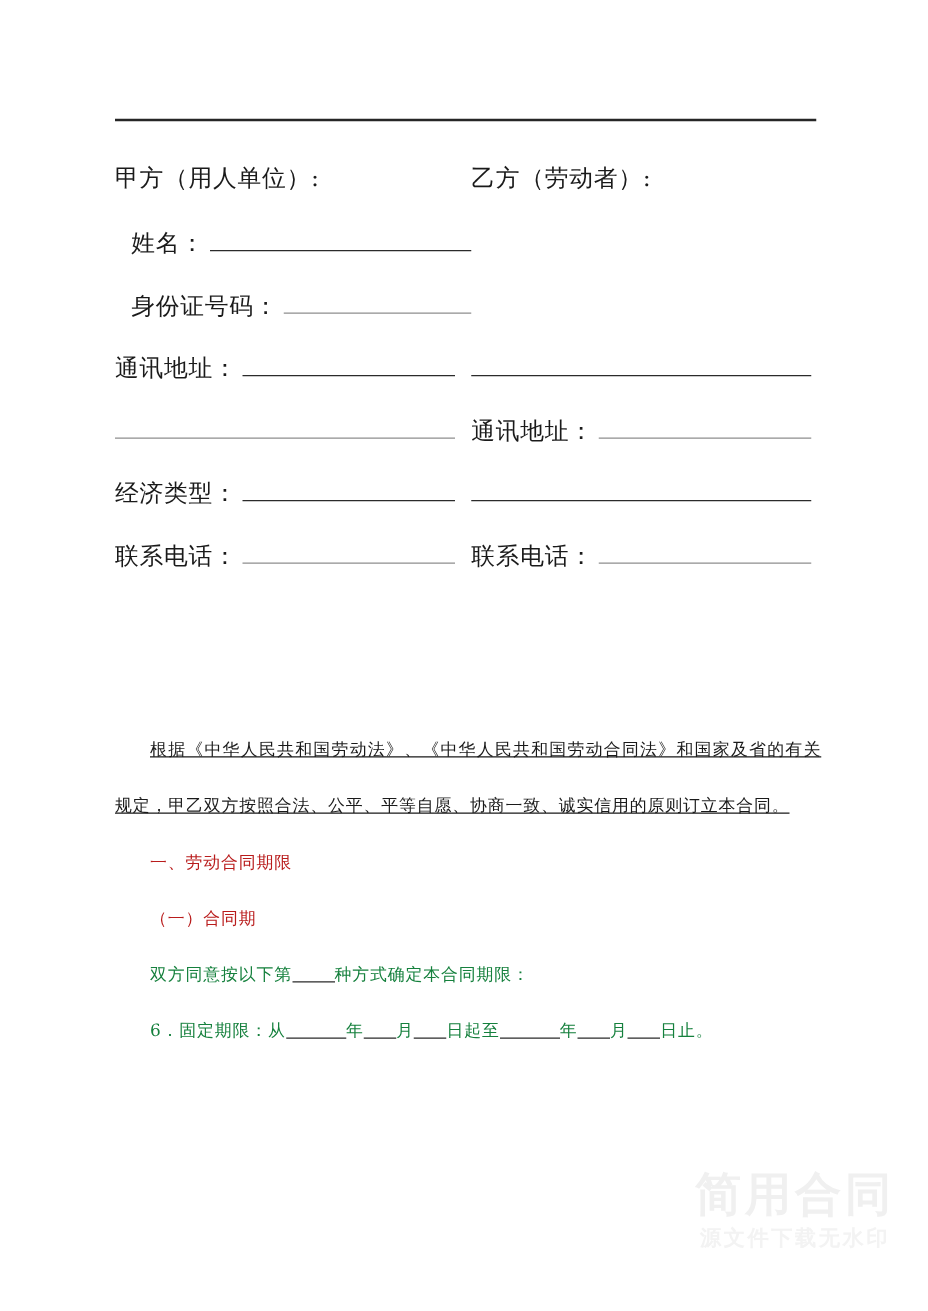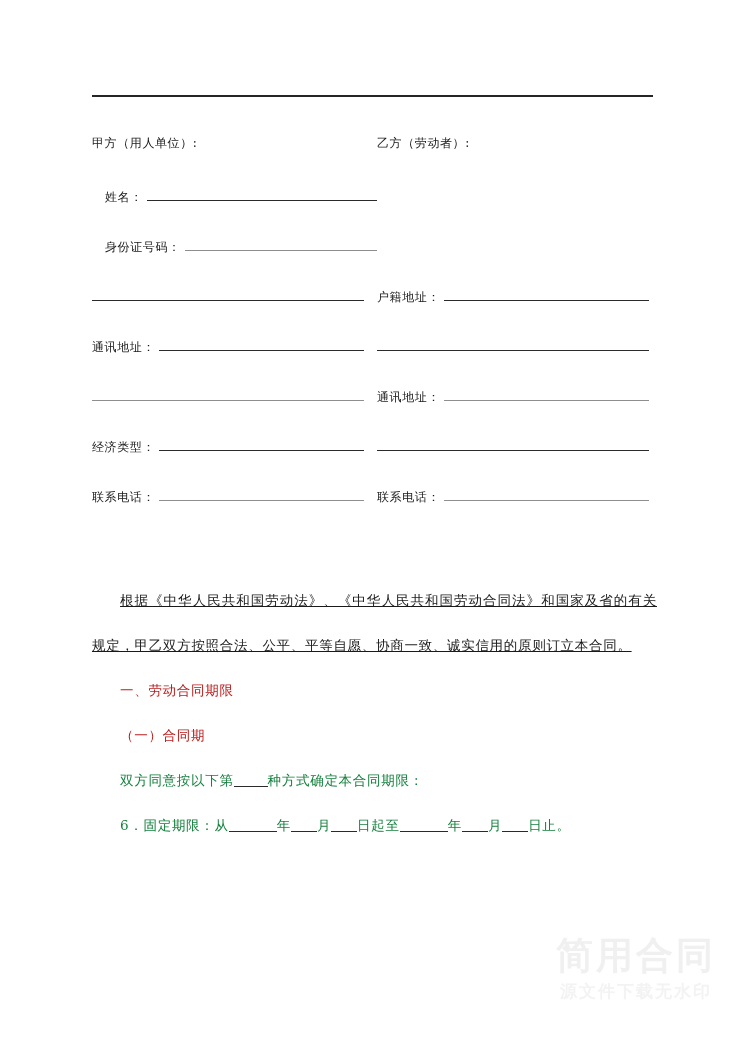--- a/index.html
+++ b/index.html
@@ -46,21 +46,21 @@
     width: 272px;
     position: relative;
     display: flex;
     align-items: baseline;
     height: 26px;
   }
   .col.left { margin-right: 0px; }
   .col.right { margin-left: 13px; }
 
   .f-label {
-    font-size: 12px;
+    font-size: 19px;
     line-height: 22px;
     white-space: nowrap;
     letter-spacing: 0.6px;
     color: #1a1a1a;
   }
   
   .f-blank {
     flex: 1 1 auto;
     border-bottom: 1.6px solid #2b2b2b;
     height: 18px;
@@ -171,30 +171,20 @@
       </div>
     </div>
 
     <div class="form-row">
       <div class="col right">
         <span class="f-label">身份证号码：</span>
         <span class="f-blank light"></span>
       </div>
     </div>
 
-    <div class="form-row">
-      <div class="col left empty">
-
-        <span class="f-blank full"></span>
-      </div>
-      <div class="col right">
-        <span class="f-label">户籍地址：</span>
-        <span class="f-blank"></span>
-      </div>
-    </div>
 
     <div class="form-row">
       <div class="col left">
         <span class="f-label">通讯地址：</span>
         <span class="f-blank"></span>
       </div>
       <div class="col right empty">
 
         <span class="f-blank full"></span>
       </div>

